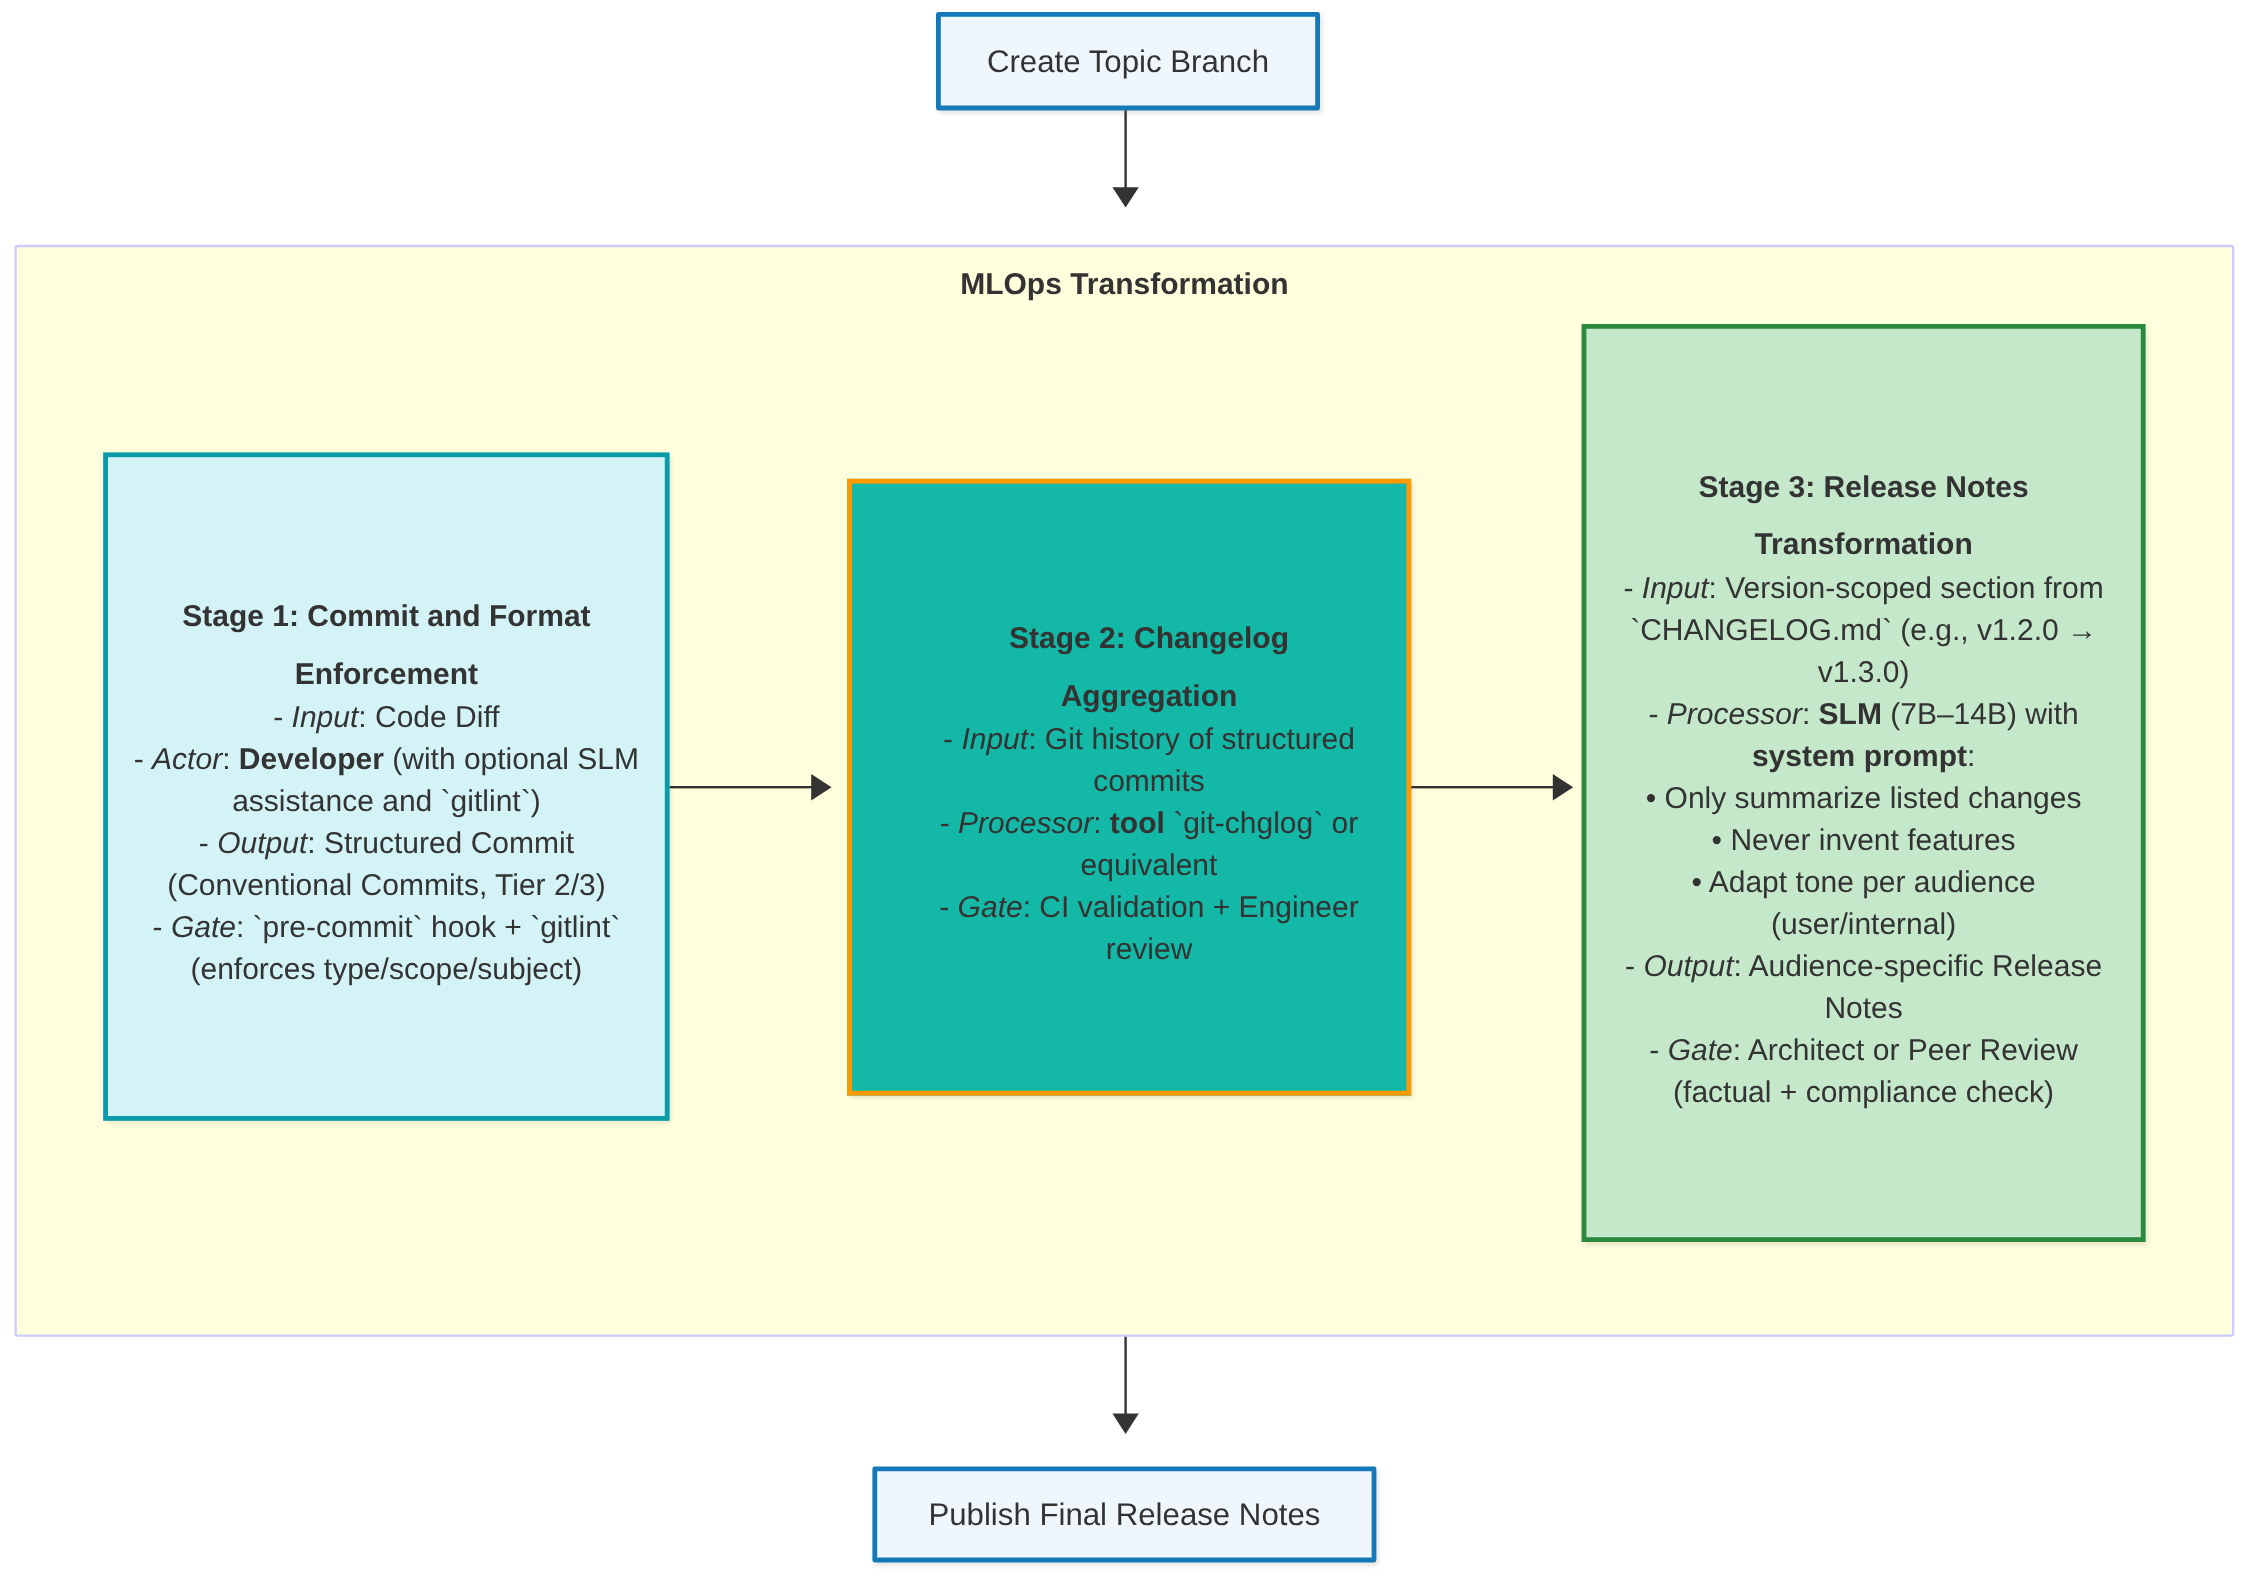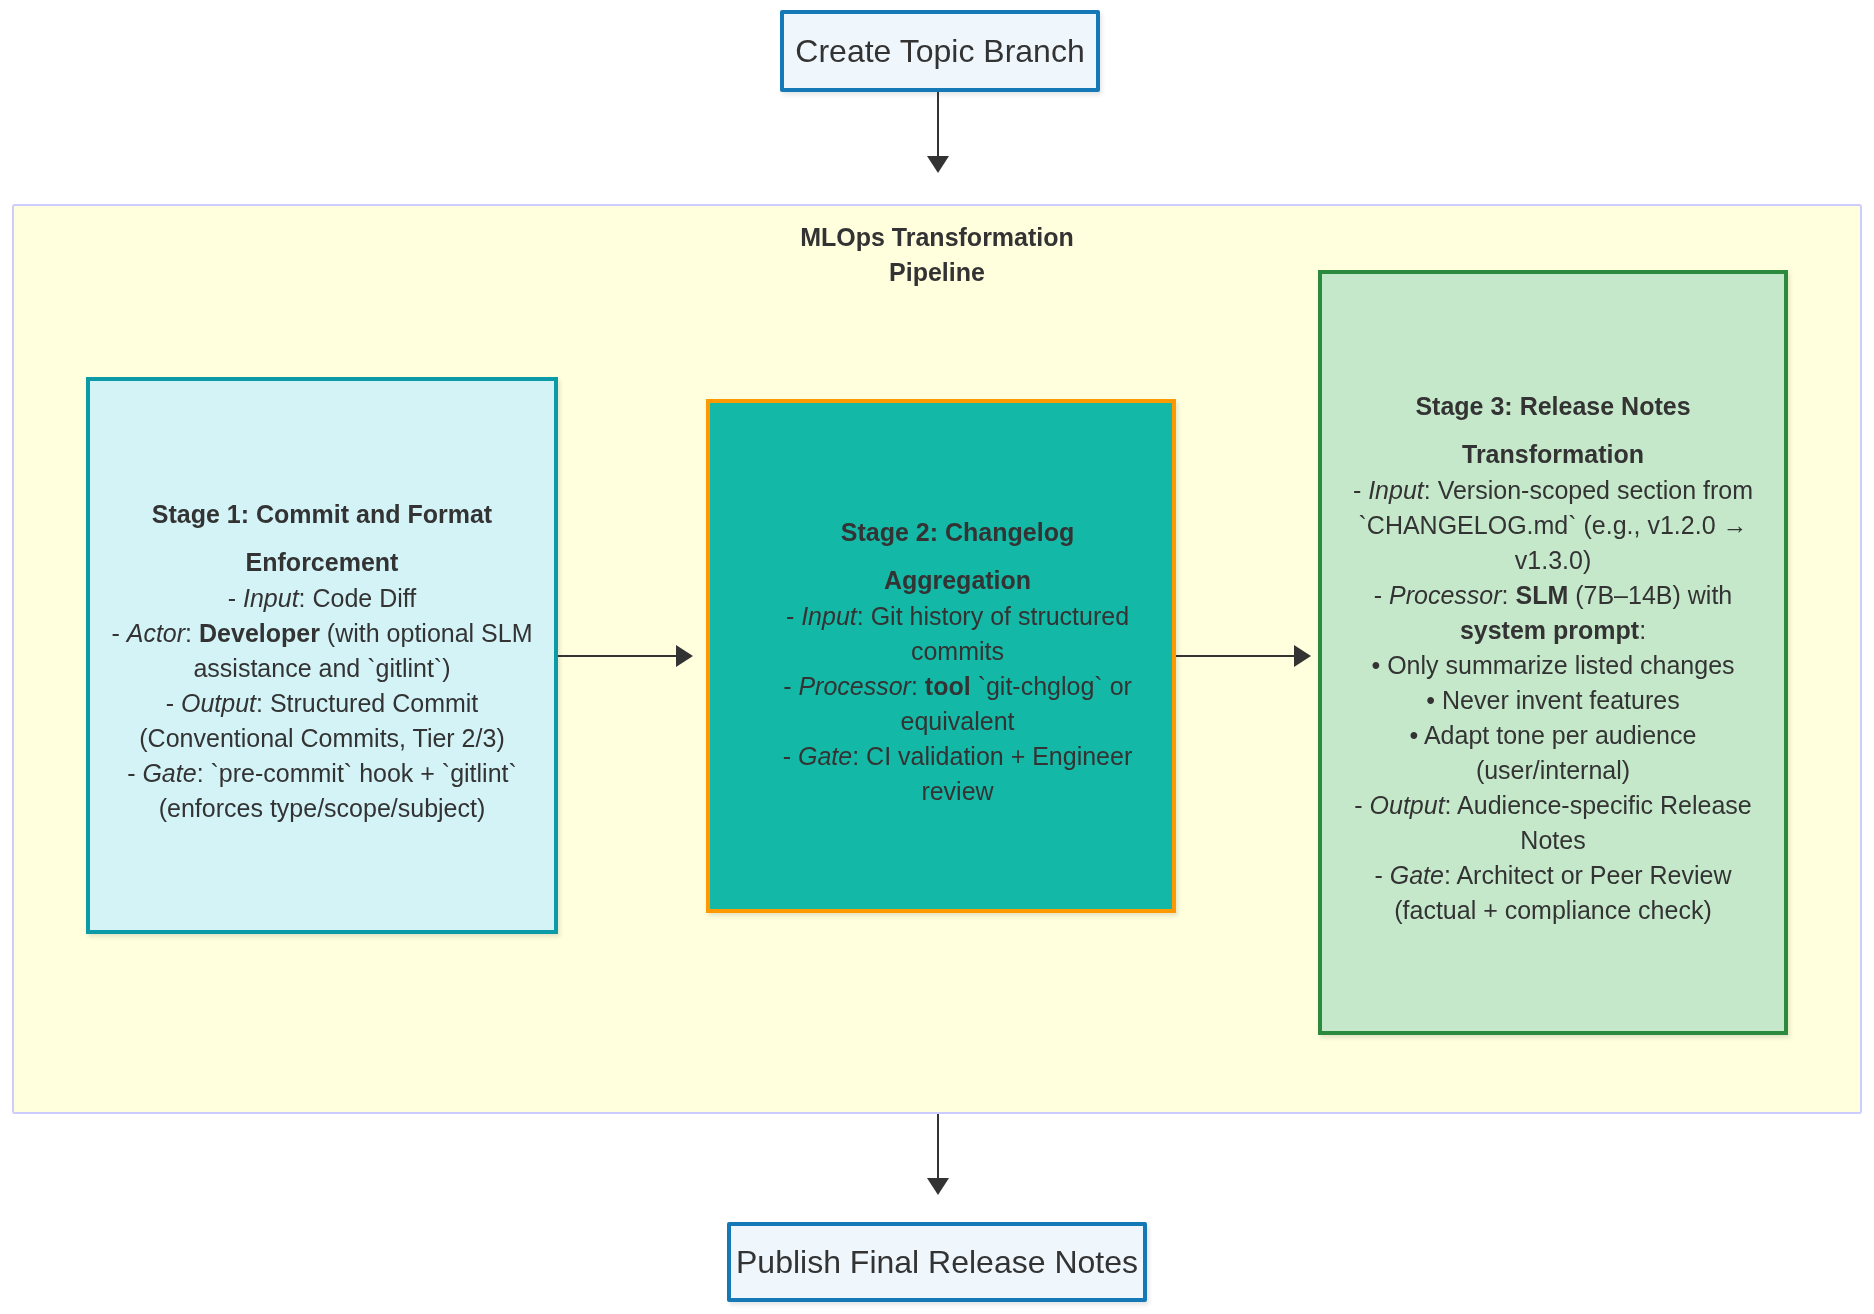--- a/index.html
+++ b/index.html
@@ -31,21 +31,21 @@
     justify-content: center;
     text-align: center;
     line-height: 1.43;
   }
 
   
   .node-terminal {
     background: #eff7fd;
     border: 4px solid #1579b8;
     border-radius: 2px;
-    font-size: 32px;
+    font-size: 26px;
     color: #333333;
     box-shadow: 2px 3px 4px rgba(0,0,0,0.10);
   }
 
   
   .subgraph {
     position: absolute;
     box-sizing: border-box;
     background: #ffffdd;
     border: 2px solid #ccccff;
@@ -130,21 +130,20 @@
   <div class="node node-terminal" style="left:780px; top:10px; width:320px; height:82px;">
     <span class="node-line">Create Topic Branch</span>
   </div>
 
   <div class="edge edge-v" style="left:937px; top:92px; height:70px;"></div>
   <div class="arrow-down" style="left:927px; top:156px;"></div>
 
   <div class="subgraph" style="left:12px; top:204px; width:1850px; height:910px;">
     <div class="subgraph-title" style="left:0; right:0;">
       <span class="node-line">MLOps Transformation</span>
-      <span class="node-line">Pipeline</span>
     </div>
   </div>
 
   <div class="node node-stage stage1" style="left:86px; top:377px; width:472px; height:557px;">
     <span class="node-title">Stage 1: Commit and Format</span>
     <span class="node-title">Enforcement</span>
     <span class="node-line">- <i>Input</i>: Code Diff</span>
     <span class="node-line">- <i>Actor</i>: <b>Developer</b> (with optional SLM assistance and `gitlint`)</span>
     <span class="node-line">- <i>Output</i>: Structured Commit (Conventional Commits, Tier 2/3)</span>
     <span class="node-line">- <i>Gate</i>: `pre-commit` hook + `gitlint` (enforces type/scope/subject)</span>

